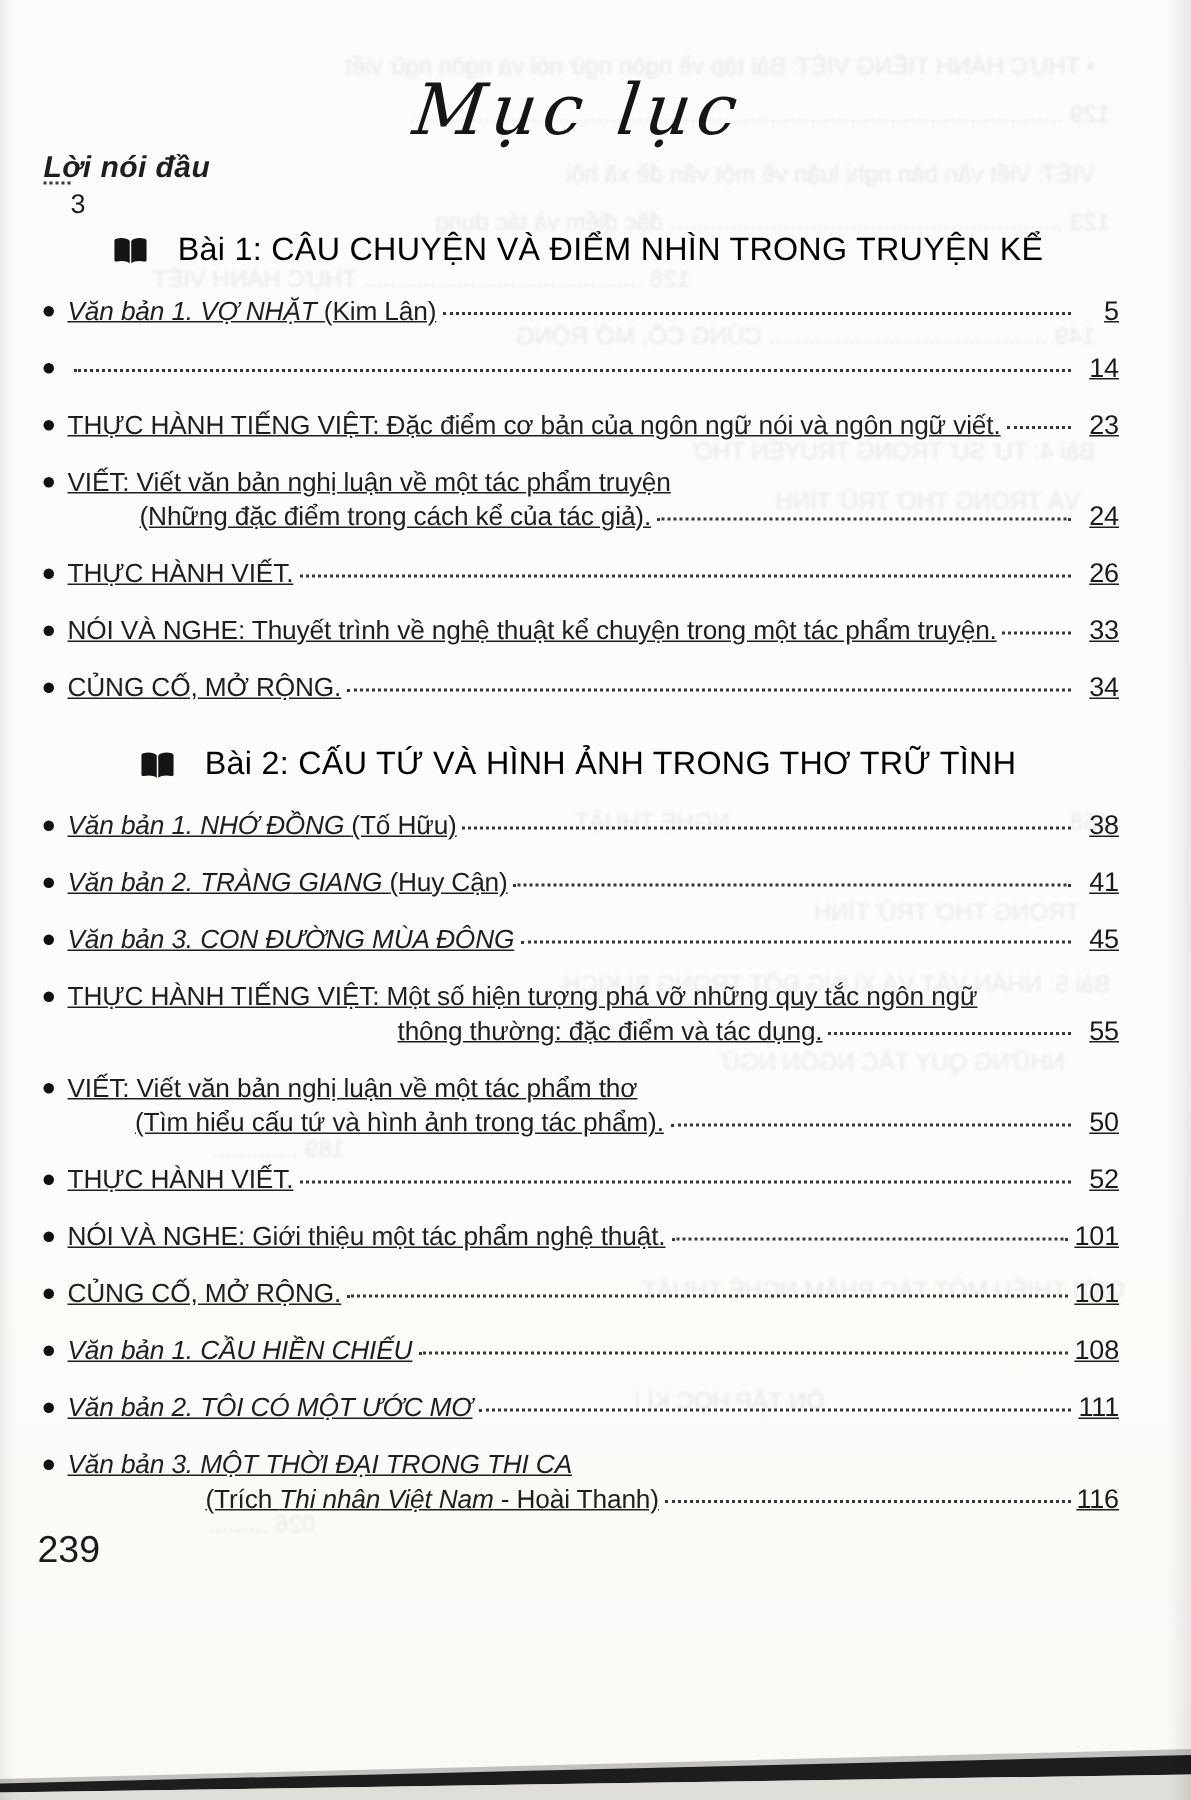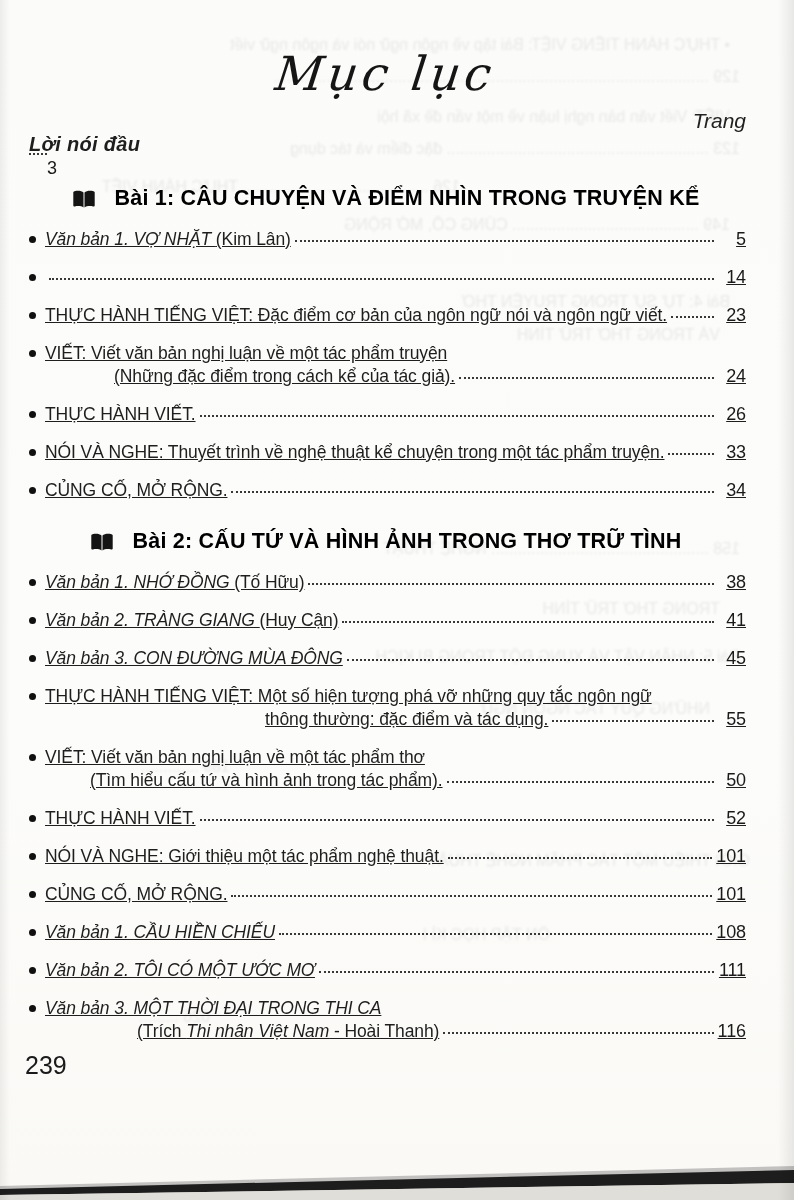--- a/index.html
+++ b/index.html
@@ -28,21 +28,21 @@
   .row{display:flex;align-items:baseline;}
   .preface{font-size:20px;flex-direction:column;}
   .preface .lbl{font-weight:bold;font-style:italic;letter-spacing:.3px;}
 
   .leader{flex:1;min-width:18px;border-bottom:2px dotted #383838;margin:0 4px;
     position:relative;top:-3px;}
   .pg{min-width:28px;text-align:right;font-size:18px;color:#1a1a1a;}
 
   .sec-heading{
     margin-top:24px;display:flex;justify-content:center;align-items:center;gap:19px;
-    font-weight:bold;font-size:21.5px;letter-spacing:.2px;color:#000;line-height:30px;
+    font-weight:normal;font-size:21.5px;letter-spacing:.2px;color:#000;line-height:30px;
     white-space:nowrap;
   }
   .sec-heading:first-child{margin-top:0;}
   .sec-heading svg{flex:none;position:relative;top:1px;}
 
   .item{margin-top:15px;}
   .line{display:flex;align-items:baseline;font-size:17.5px;line-height:23px;
     letter-spacing:-0.1px;white-space:nowrap;text-decoration:underline;}
   .bullet{flex:none;width:7px;height:7px;border-radius:50%;background:#101010;
     align-self:flex-start;margin:8px 9px 0 4px;}
@@ -73,21 +73,20 @@
       <div class="ghost" style="top: 648px; left: 340px; width: 400px;">Bài 5: NHÂN VẬT VÀ XUNG ĐỘT TRONG BI KỊCH</div>
       <div class="ghost" style="top: 700px; left: 330px; width: 380px;">NHỮNG QUY TẮC NGÔN NGỮ</div>
       <div class="ghost" style="top: 758px; left: 30px; width: 200px;">189 .............</div>
       <div class="ghost" style="top: 852px; left: 330px; width: 420px;">GIỚI THIỆU MỘT TÁC PHẨM NGHỆ THUẬT</div>
       <div class="ghost" style="top: 926px; left: 310px; width: 240px;">ÔN TẬP HỌC KÌ I</div>
       <div class="ghost" style="top: 1008px; left: 30px; width: 180px;">026 .........</div>
     </div>
 
   <div class="content">
     <h1 class="script-title">Mục lục</h1>
-    <div class="trang">Trang</div>
 
     <div class="row preface">
       <span class="lbl">Lời nói đầu</span>
       <span class="leader"></span>
       <span class="pg">3</span>
     </div>
 
     <main id="sections">
         <div class="sec-heading">
           <svg width="24" height="20" viewBox="0 0 24 20">
@@ -117,21 +116,21 @@
             <span class="txt"><span>THỰC HÀNH TIẾNG VIỆT: Đặc điểm cơ bản của ngôn ngữ nói và ngôn ngữ viết. </span></span>
             <span class="leader"></span>
             <span class="pg">23</span>
           </div>
         </div>
         <div class="item">
           <div class="line">
             <span class="bullet"></span>
             <span class="txt"><span>VIẾT: Viết văn bản nghị luận về một tác phẩm truyện</span></span>
           </div>
-          <div class="line" style="margin-left: 89px; justify-content: space-between;">
+          <div class="line" style="margin-left: 68px; justify-content: space-between;">
             <span class="txt"><span>(Những đặc điểm trong cách kể của tác giả). </span></span>
             <span class="leader"></span>
             <span class="pg">24</span>
           </div>
         </div>
         <div class="item">
           <div class="line">
             <span class="bullet"></span>
             <span class="txt"><span>THỰC HÀNH VIẾT. </span></span>
             <span class="leader"></span>

